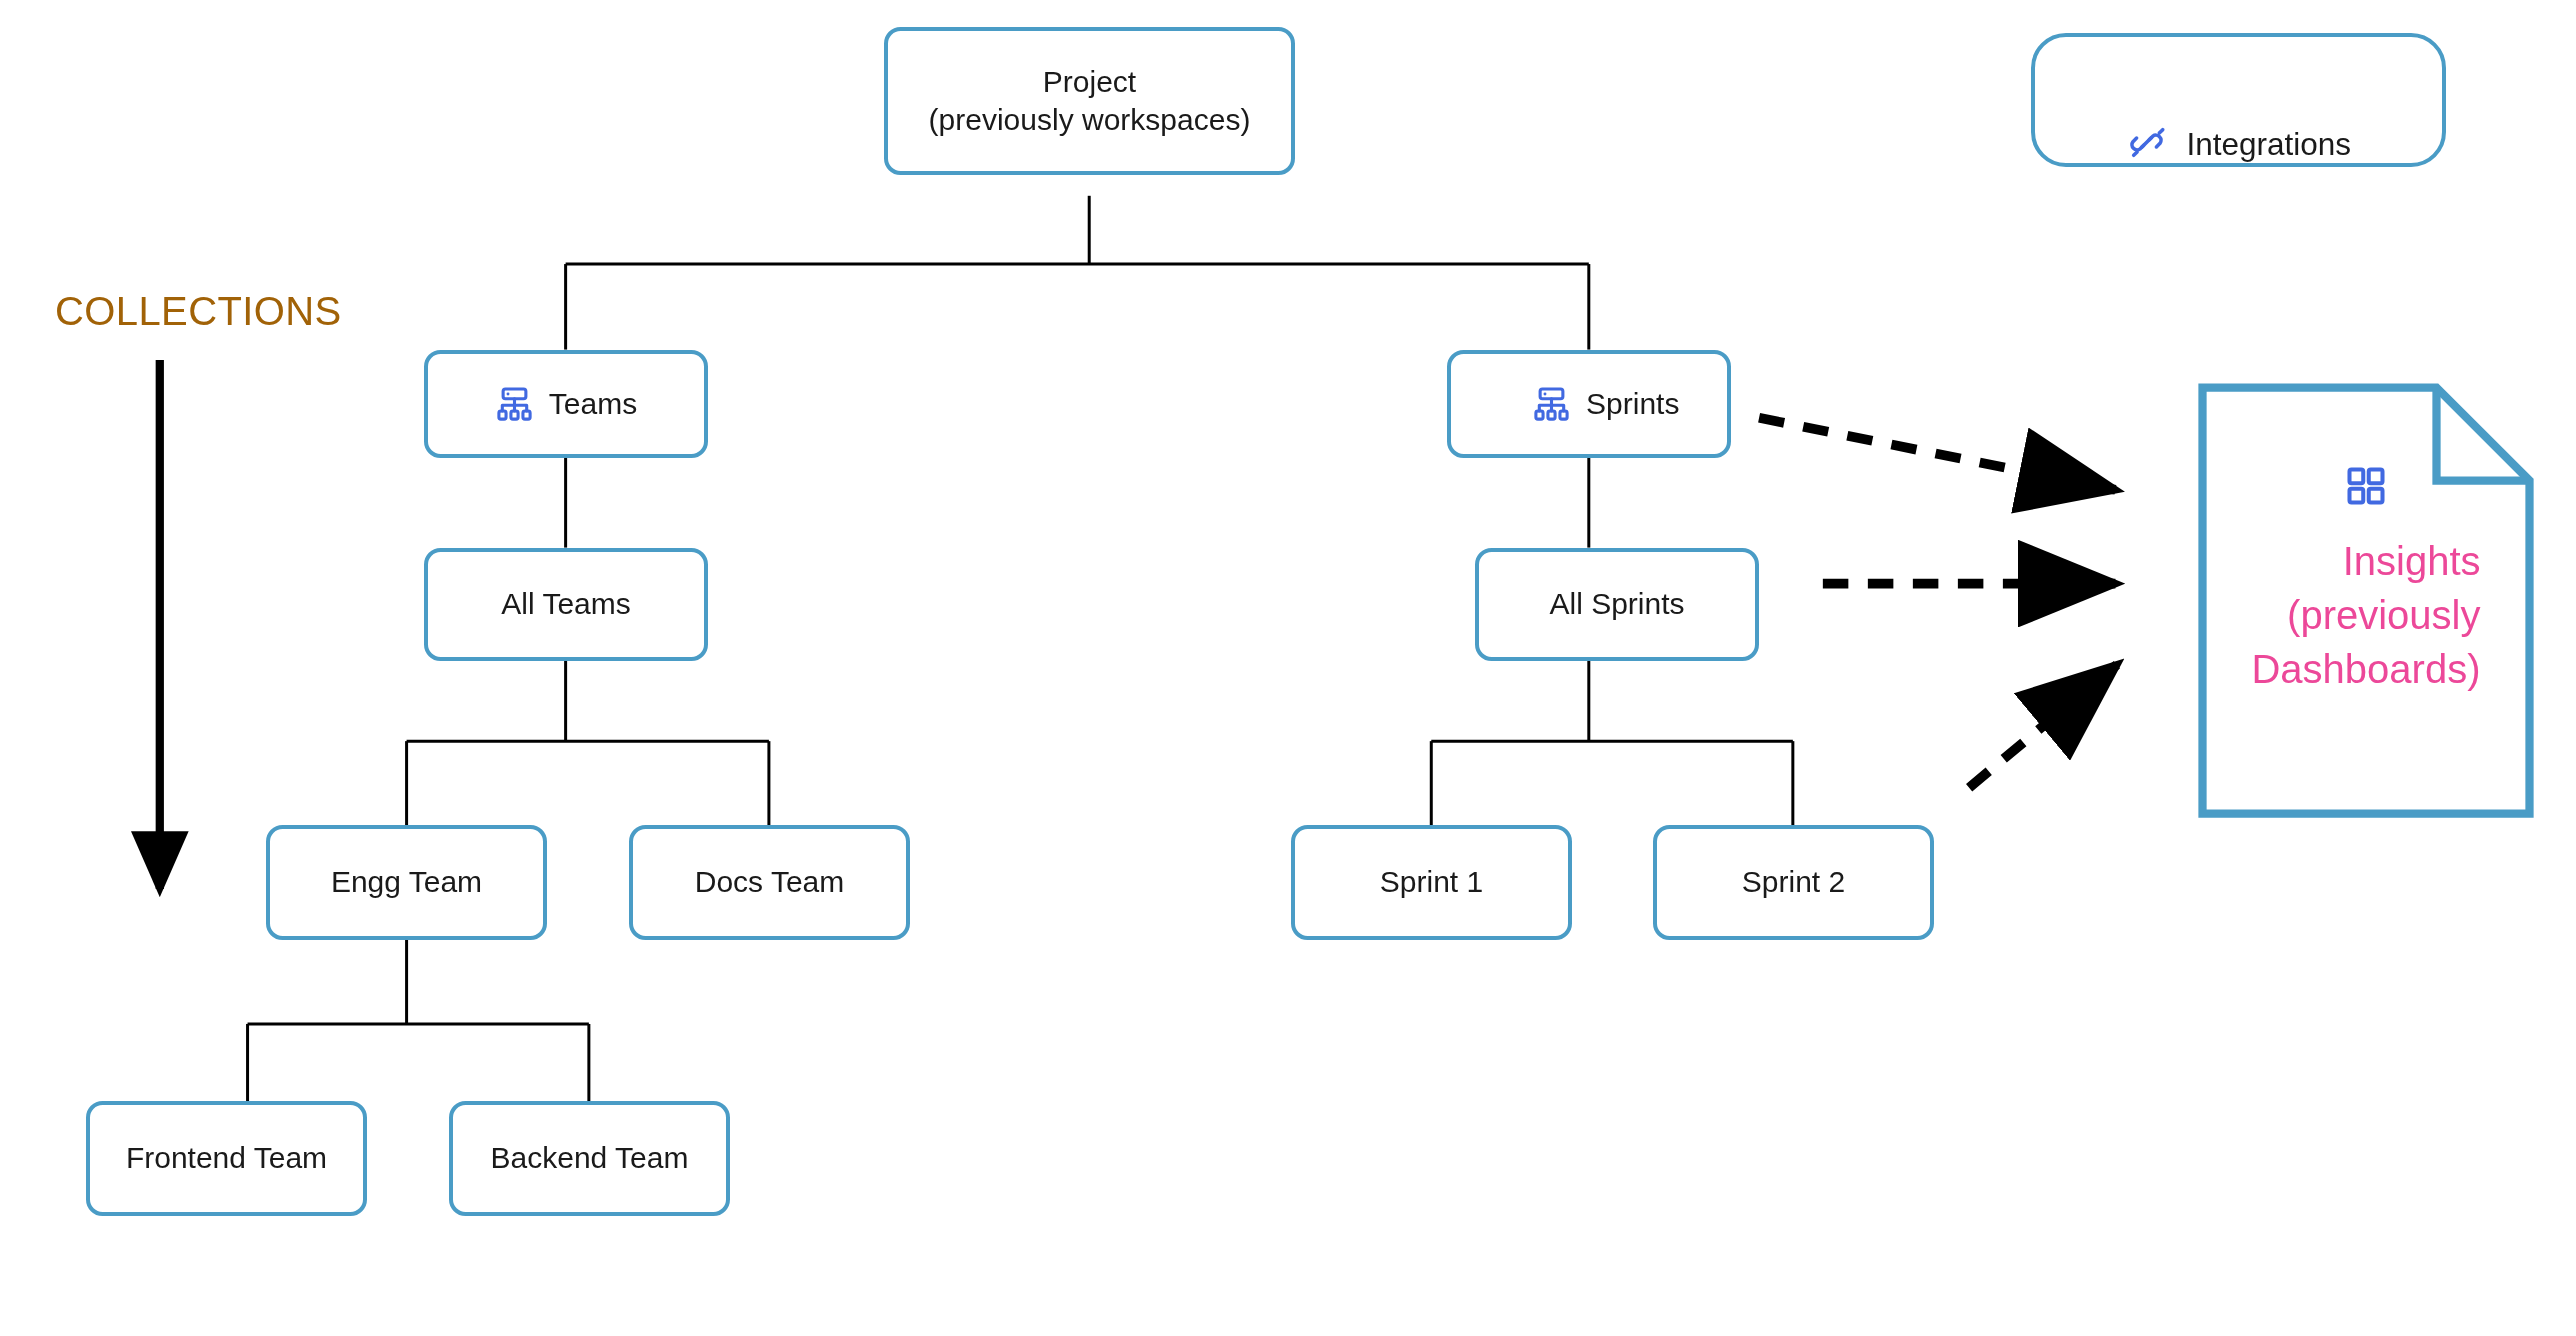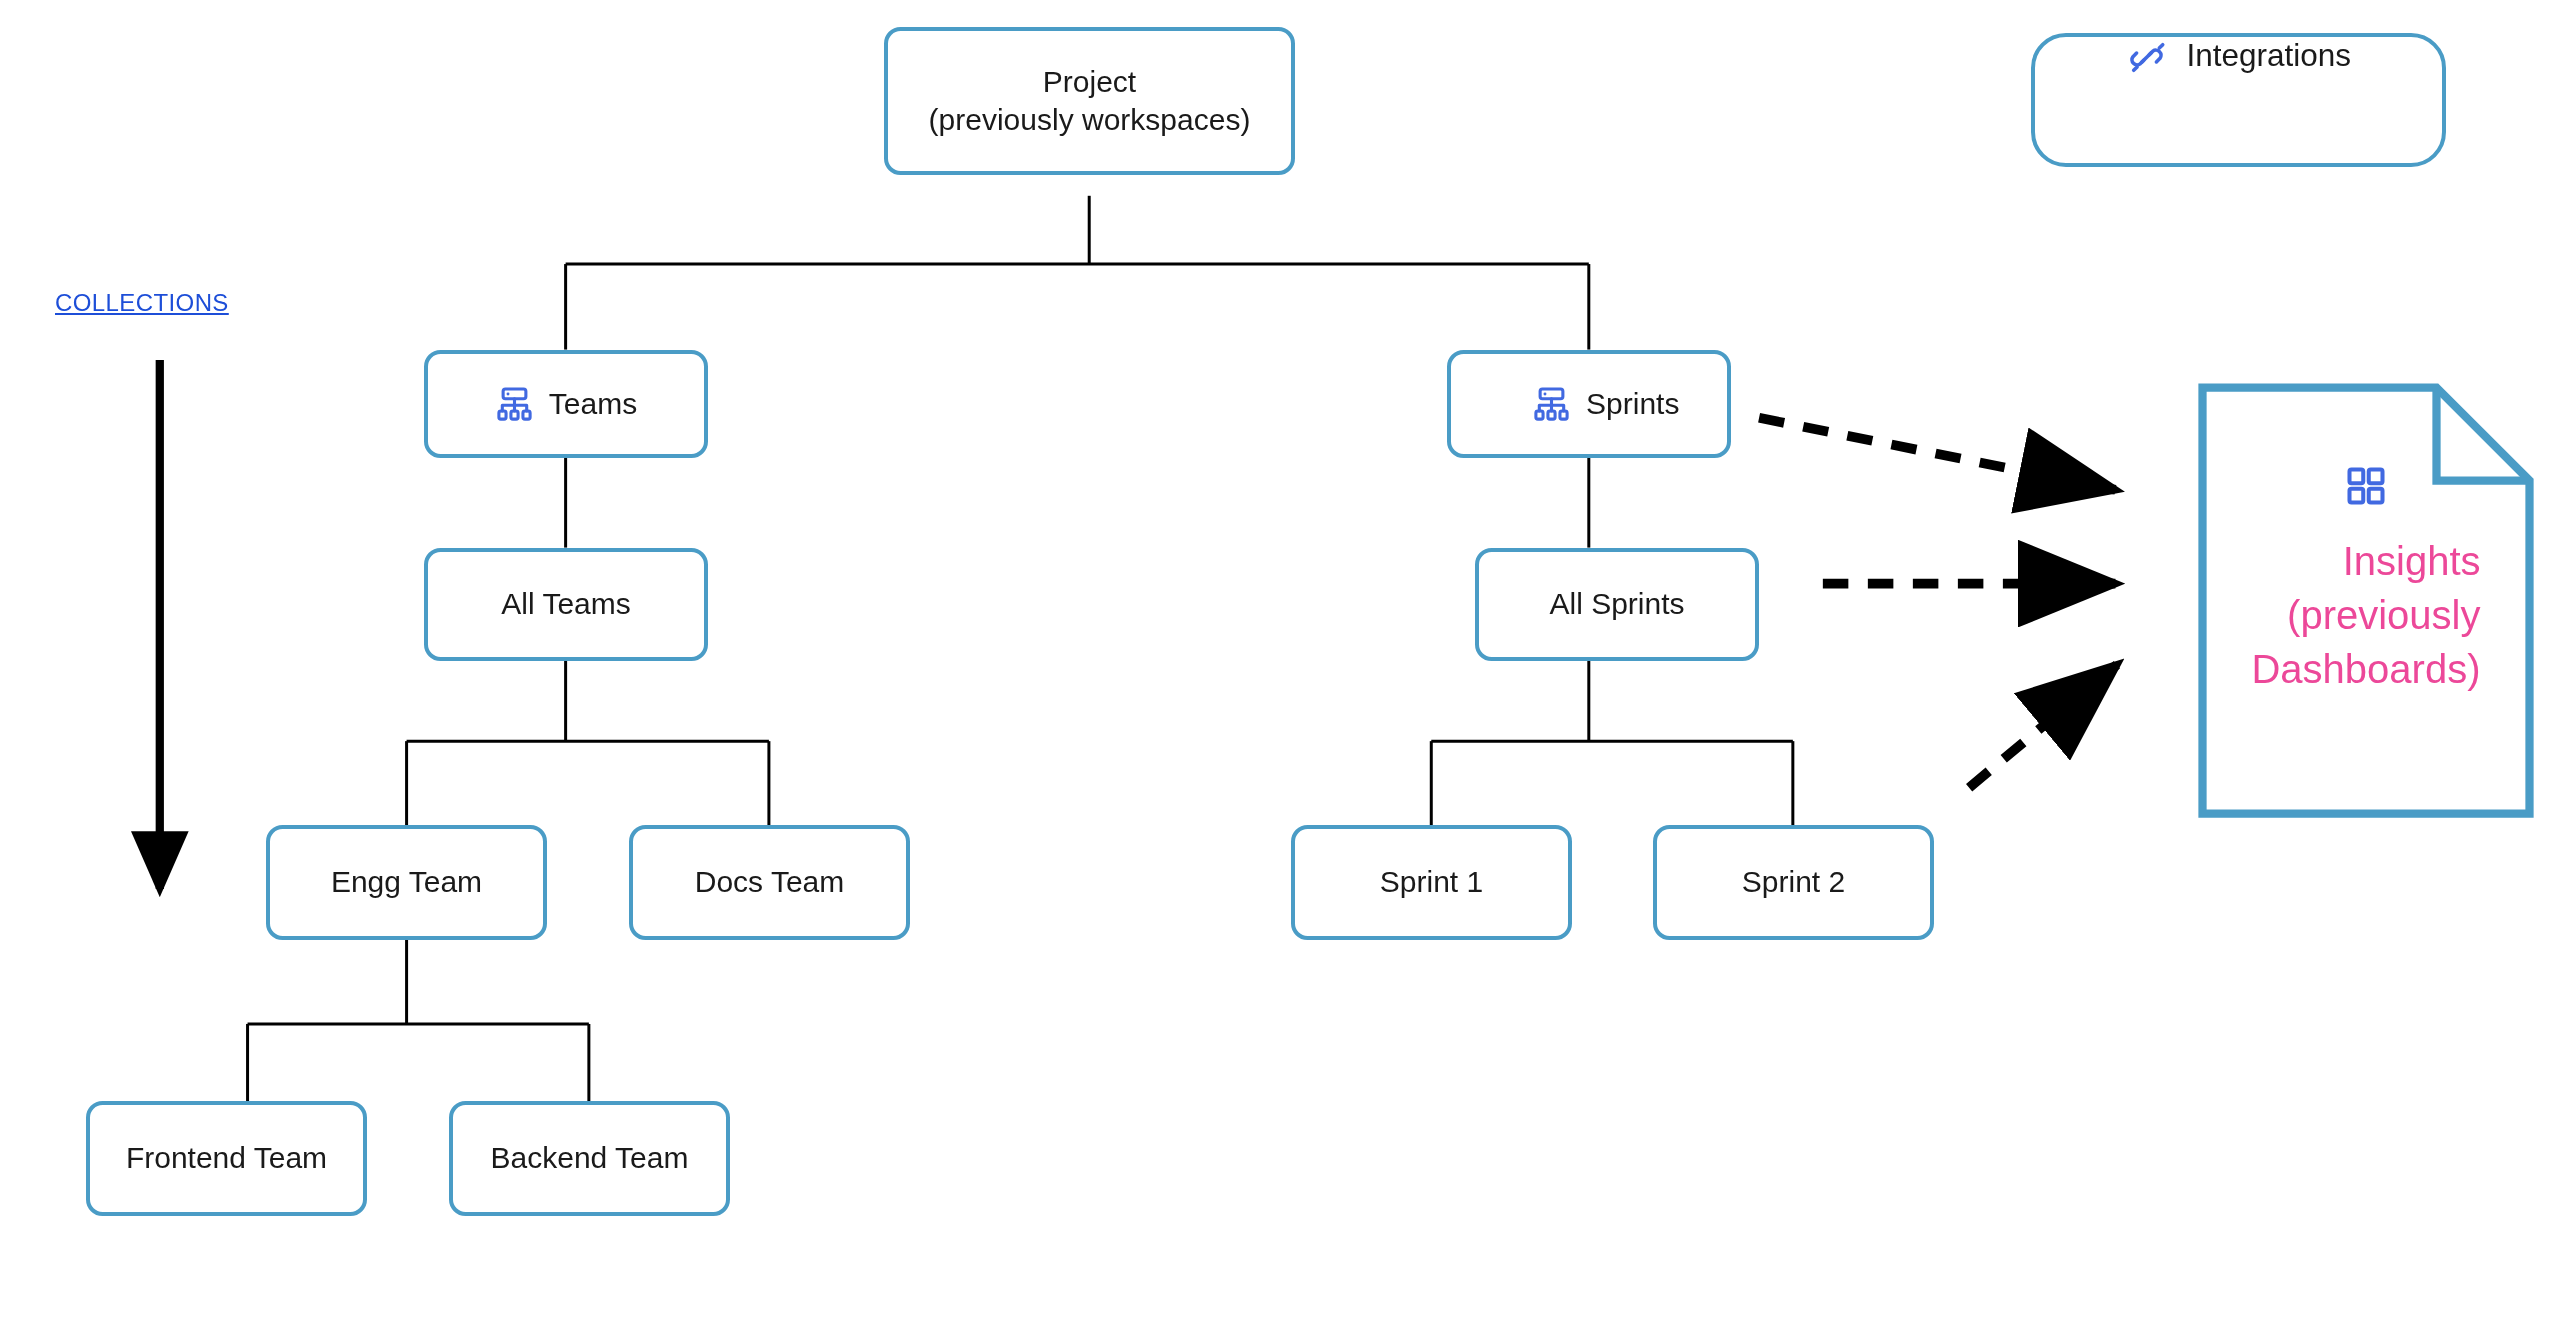--- a/index.html
+++ b/index.html
@@ -50,21 +50,21 @@
     gap: 15px;
   }
 
   
   .pill {
     position: absolute;
     border: 4.5px solid #4a9cc6;
     border-radius: 35px;
     background: #ffffff;
     display: flex;
-    align-items: flex-start;
+    align-items: flex-end;
     justify-content: center;
     gap: 19.5px;
     font-size: 31.5px;
     color: #1a1a1a;
     z-index: 5;
   }
 
   
   .doc-shape {
     position: absolute;
@@ -87,25 +87,24 @@
     font-size: 40px;
     line-height: 1.36;
     color: #ec4899;
     text-align: right;
     white-space: pre-line;
   }
 
   
   .section-label {
     position: absolute;
-    font-size: 24px;
+    font-size: 40px;
     letter-spacing: 0.4px;
-    color: #1d4ed8;
+    color: #a16207;
     z-index: 5;
-    text-decoration: underline;
   }
 
   .icon-svg { display: block; }
 </style>
 </head>
 <body>
 
 <div id="canvas">
 
   <svg id="wires" viewBox="0 0 3434 1781" xmlns="http://www.w3.org/2000/svg">

